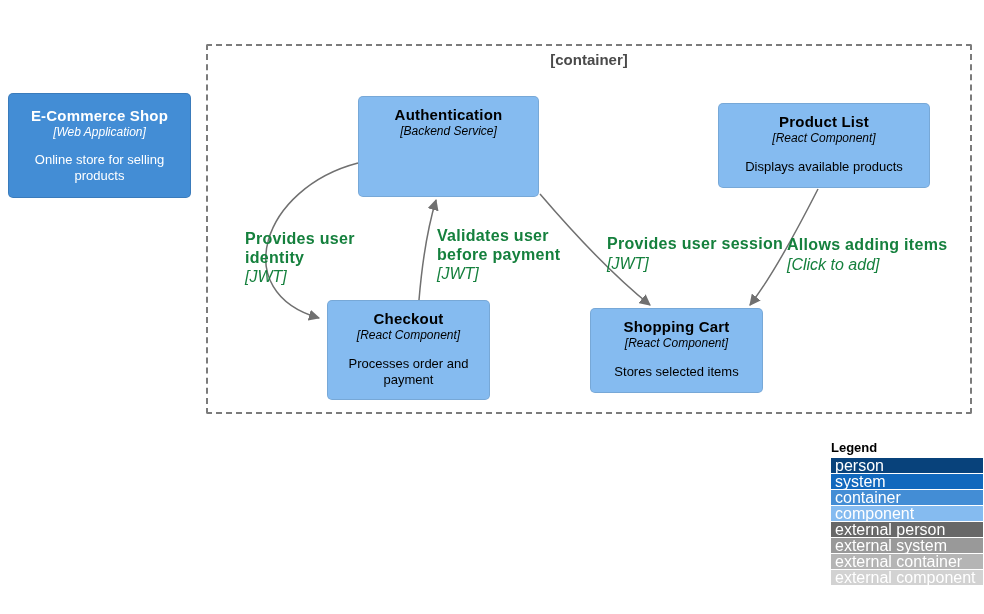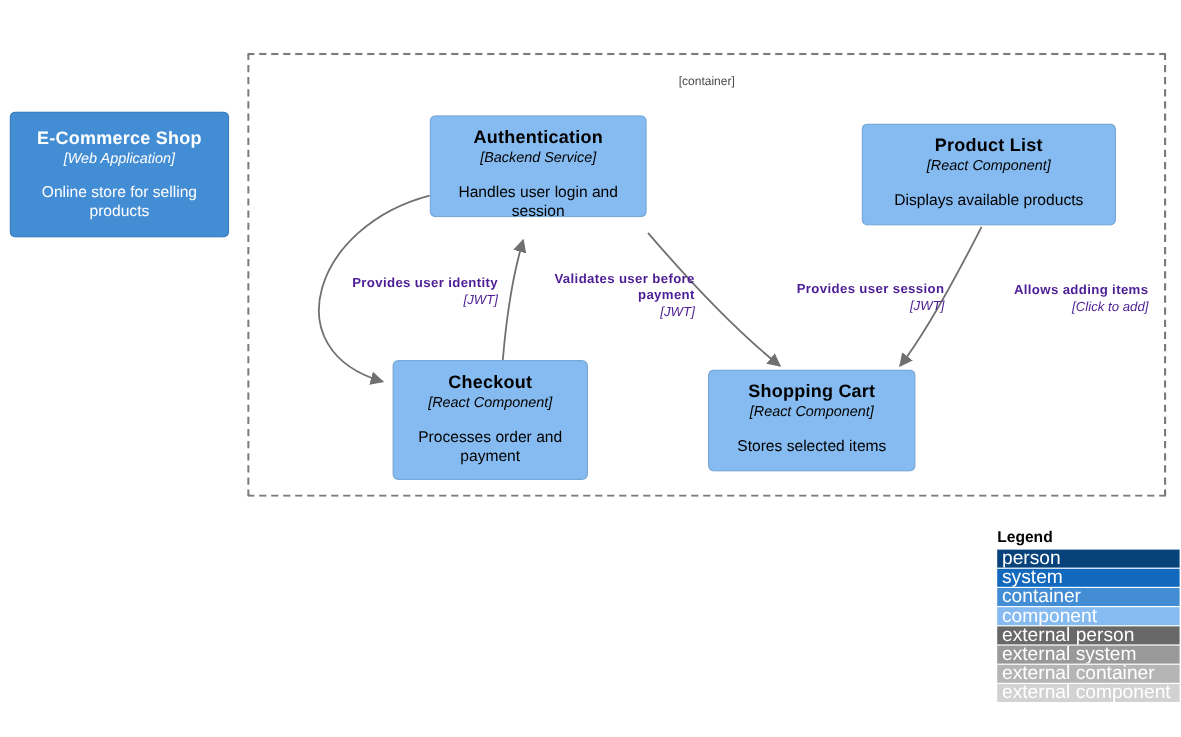--- a/index.html
+++ b/index.html
@@ -17,39 +17,39 @@
   .node .desc  { font-size: 13px; margin-top: 14px; line-height: 1.25; padding: 0 10px; }
 
   #shop-box {
     left: 8px; top: 93px; width: 183px; height: 105px;
     color: #ffffff; padding-top: 13px;
     border: 1px solid rgba(0,0,0,.12);
   }
   #shop-box .desc { margin-top: 13px; }
 
   .component { border: 1px solid rgba(0,0,0,.10); }
-  #auth-box      { left: 358px; top:  96px; width: 181px; height: 85px; padding-top: 9px; }
+  #auth-box      { left: 358px; top:  96px; width: 181px; height: 101px; padding-top: 9px; }
   #product-box   { left: 718px; top: 103px; width: 212px; height:  85px; padding-top: 9px; }
   #checkout-box  { left: 327px; top: 300px; width: 163px; height: 100px; padding-top: 9px; }
   #cart-box      { left: 590px; top: 308px; width: 173px; height:  85px; padding-top: 9px; }
 
   #boundary {
     position: absolute; left: 206px; top: 44px; width: 766px; height: 370px;
     border: 2px dashed #7b7b7b; border-radius: 2px;
   }
   #boundary-title { position: absolute; left: 0; top: 4px; width: 100%; text-align: center; color: #4a4a4a; }
   #boundary-title .b-name { font-size: 14px; font-weight: bold; letter-spacing: .3px; }
-  #boundary-title .b-sub  { font-size: 10px; font-weight: normal; margin-top: 13px; }
+  #boundary-title .b-sub  { font-size: 15px; font-weight: bold; margin-top: 1px; }
 
   #edges { position: absolute; left: 0; top: 0; width: 984px; height: 614px; pointer-events: none; }
   .edge { fill: none; stroke: #707070; stroke-width: 1.5; }
 
   .rel-label {
     position: absolute; transform: translateX(-50%);
-    text-align: right; color: #4c1d95; font-size: 11px; line-height: 1.17;
+    text-align: left; color: #15803d; font-size: 16px; line-height: 1.17;
     pointer-events: none;
   }
   .rel-label .rl-desc { font-weight: bold; letter-spacing: .3px; }
   .rel-label .rl-tech { font-style: italic; margin-top: 1px; }
 
   #legend { position: absolute; left: 803px; top: 440px; width: 160px; padding-left: 28px; }
   #legend .legend-title { font-size: 13px; font-weight: bold; color: #000; margin-bottom: 3px; }
   #legend .legend-row {
     width: 152px; height: 15px; margin-bottom: 1px;
     color: #ffffff; font-size: 16px; line-height: 15px; padding-left: 4px;
@@ -79,21 +79,20 @@
 
 <div id="boundary">
   <div id="boundary-title">
     <div class="b-sub">[container]</div>
   </div>
 </div>
 
 <div class="node component" id="auth-box" style="background: rgb(133, 187, 240);">
   <div class="title">Authentication</div>
   <div class="meta">[Backend Service]</div>
-  <div class="desc">Handles user login and session</div>
 </div>
 
 <div class="node component" id="product-box" style="background: rgb(133, 187, 240);">
   <div class="title">Product List</div>
   <div class="meta">[React Component]</div>
   <div class="desc">Displays available products</div>
 </div>
 
 <div class="node component" id="checkout-box" style="background: rgb(133, 187, 240);">
   <div class="title">Checkout</div>

